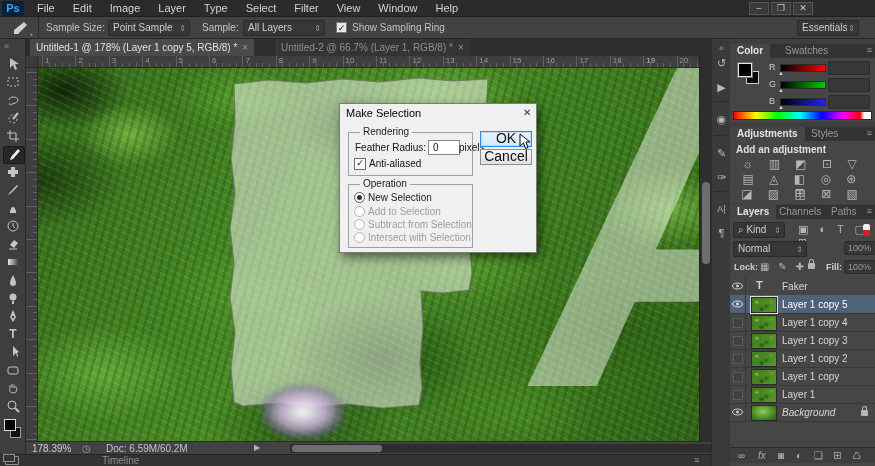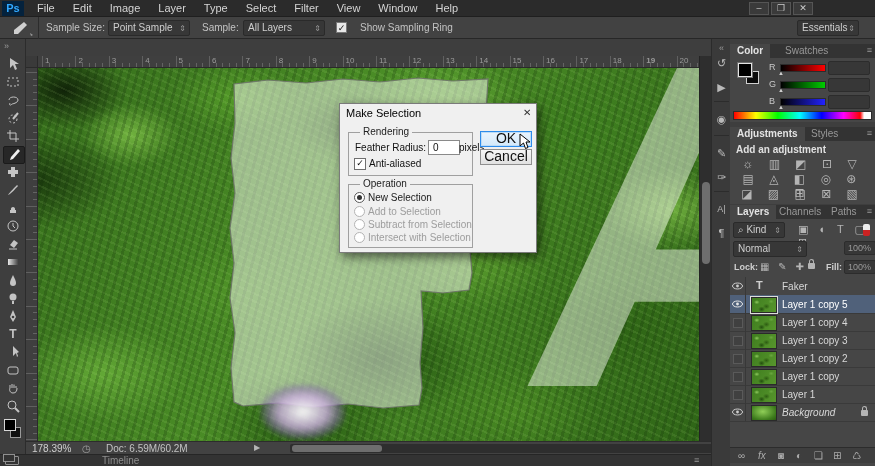--- a/index.html
+++ b/index.html
@@ -156,21 +156,21 @@
     <div class="dropdown abs" style="left:108px;width:82px;">
       <span>Point Sample</span>
       <span class="dd-arrows">⇕</span>
     </div>
     <span class="opt-label abs" style="left:202px;">Sample:</span>
     <div class="dropdown abs" style="left:243px;width:82px;">
       <span>All Layers</span>
       <span class="dd-arrows">⇕</span>
     </div>
     <div class="chk abs" style="left:336px;">✓</div>
-    <span class="opt-label abs" style="left:352px;margin-left:8px;">Show Sampling Ring</span>
+    <span class="opt-label abs" style="left:352px;">Show Sampling Ring</span>
     <div class="dropdown abs" style="left:797px;width:62px;">
       <span>Essentials</span>
       <span class="dd-arrows">⇕</span>
     </div>
   </div>
 
   <div id="toolbar" class="abs">
     <div class="abs" style="left:4px;top:2px;color:#9a9a9a;font-size:9px;">»</div>
     <div class="tool" style="top:17px;">
         <svg width="14" height="14">
@@ -285,20 +285,28 @@
       </div>
     <div class="abs" style="left:4px;top:380px;width:18px;height:30px;">
       <div class="abs" style="left:6px;top:8px;width:11px;height:11px;background:#111;border:1px solid #9a9a9a;"></div>
       <div class="abs" style="left:0;top:0;width:12px;height:12px;background:#000;border:1px solid #d8d8d8;"></div>
     </div>
     <div class="abs" style="left:5px;top:415px;width:14px;height:11px;border:1px solid #9a9a9a;border-radius:2px;">
       <div class="abs" style="left:3px;top:2px;width:6px;height:5px;border:1px solid #9a9a9a;border-radius:50%;"></div>
     </div>
   </div>
 
+  <div id="tabbar" class="abs">
+    <div class="doctab active" style="left:4px;">
+      <span>Untitled-1 @ 178% (Layer 1 copy 5, RGB/8) *</span><span class="tabclose">×</span>
+    </div>
+    <div class="doctab inactive" style="left:248px;">
+      <span>Untitled-2 @ 66.7% (Layer 1, RGB/8) *</span><span class="tabclose">×</span>
+    </div>
+  </div>
 
   <div id="ruler-corner" class="abs"></div>
   <div id="hruler" class="abs">
       <span class="rnum" style="left: 7px;">1</span>
       <span class="rnum" style="left: 40.4px;">2</span>
       <span class="rnum" style="left: 73.8px;">3</span>
       <span class="rnum" style="left: 107.2px;">4</span>
       <span class="rnum" style="left: 140.6px;">5</span>
       <span class="rnum" style="left: 174px;">6</span>
       <span class="rnum" style="left: 207.4px;">7</span>

